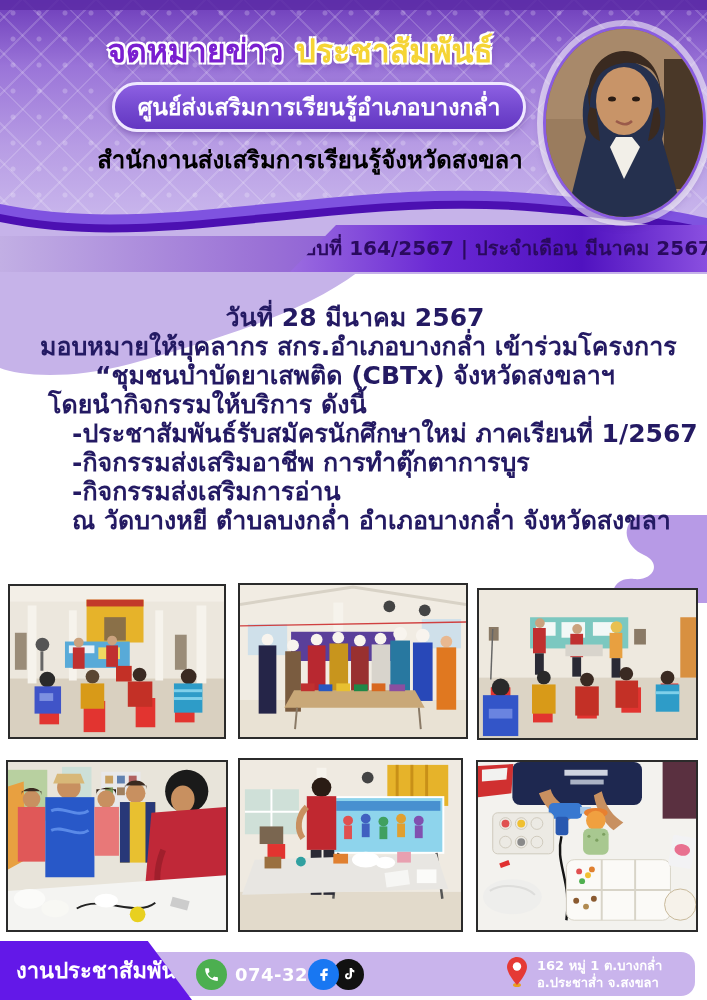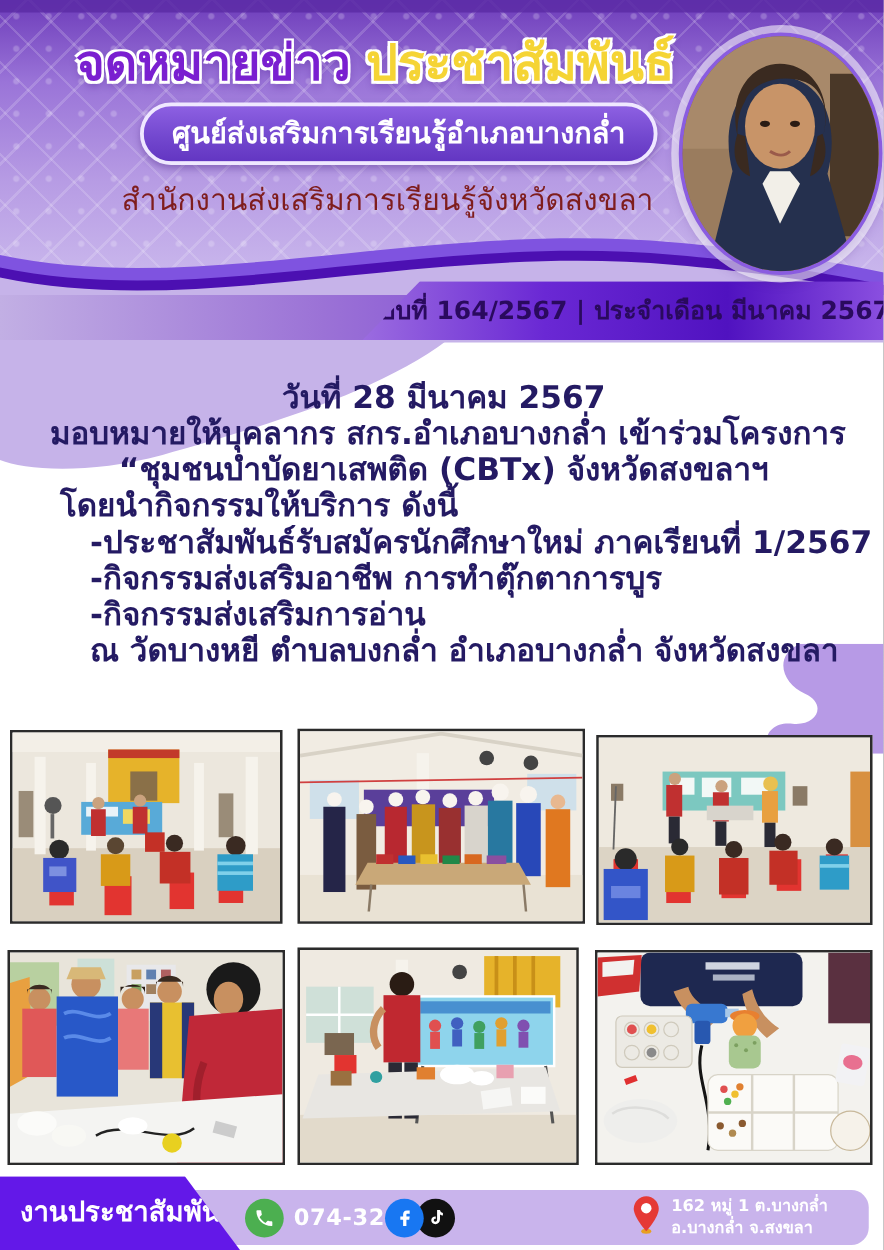--- a/index.html
+++ b/index.html
@@ -14,34 +14,34 @@
     background:
       radial-gradient(circle, rgba(255,255,255,.22) 2px, transparent 3px),
       repeating-linear-gradient(45deg, rgba(255,255,255,.16) 0 2px, transparent 2px 26px),
       repeating-linear-gradient(-45deg, rgba(255,255,255,.16) 0 2px, transparent 2px 26px),
       linear-gradient(180deg,#6d3cba 0%,#9a74d8 28%,#b79ce4 62%,#cdbcee 100%);
     background-size:26px 26px,auto,auto,auto;
   }
   .header-topstrip{position:absolute;left:0;top:0;width:707px;height:10px;background:#5c2ba6;opacity:.85;}
   .main-title{
     position:absolute;left:20px;top:20px;width:560px;height:62px;
-    text-align:center;font-size:40px;font-weight:800;line-height:62px;white-space:nowrap;
+    text-align:center;font-size:32px;font-weight:800;line-height:62px;white-space:nowrap;
   }
   .title-main{color:#7a1fd0;text-shadow:-2px -2px 0 #fff,2px -2px 0 #fff,-2px 2px 0 #fff,2px 2px 0 #fff,0 4px 7px rgba(70,20,140,.45);}
   .title-accent{color:#f5d435;margin-left:12px;text-shadow:-2px -2px 0 #fff,2px -2px 0 #fff,-2px 2px 0 #fff,2px 2px 0 #fff,0 4px 7px rgba(70,20,140,.45);}
   .org-pill{
     position:absolute;left:112px;top:82px;width:414px;height:50px;border-radius:28px;
     background:linear-gradient(180deg,#8d60e2 0%,#7348cf 55%,#6336c2 100%);
     border:3px solid #efe8ff;box-sizing:border-box;
     color:#ffffff;font-size:23px;font-weight:700;text-align:center;line-height:44px;white-space:nowrap;
     box-shadow:0 3px 6px rgba(60,20,120,.35);
   }
   .org-line{
     position:absolute;left:30px;top:140px;width:560px;
-    text-align:center;color:#7f1d1d;font-size:24px;font-weight:400;white-space:nowrap;
+    text-align:center;color:#000000;font-size:24px;font-weight:700;white-space:nowrap;
   }
   .portrait{
     position:absolute;left:543px;top:26px;width:157px;height:188px;border-radius:50%;
     border:3px solid #8a5ce0;box-shadow:0 0 0 6px rgba(255,255,255,.55),0 4px 10px rgba(60,20,120,.4);
     overflow:hidden;background:#8a6c50;z-index:6;
   }
   .wave-svg{position:absolute;left:0;top:168px;width:707px;height:84px;z-index:2;}
   .lavender-strip{position:absolute;left:0;top:248px;width:707px;height:26px;background:#c6b3e9;z-index:2;}
   
   .ribbon-left{
@@ -456,17 +456,17 @@
   <div class="f-item addr-group">
     <span>
       <svg width="24" height="32" viewBox="0 0 24 32">
           <ellipse cx="12" cy="29" rx="4" ry="2" fill="#e8a020"></ellipse>
           <path fill="#e53935" d="M12 1C6.5 1 2 5.5 2 11c0 7 10 18 10 18s10-11 10-18c0-5.5-4.5-10-10-10z"></path>
           <circle cx="12" cy="10.5" r="4.2" fill="#ffffff"></circle>
         </svg>
     </span>
     <span class="addr-lines">
       <div>162 หมู่ 1 ต.บางกล่ำ</div>
-      <div>อ.บางกล่ำ จ.สงขลา</div>
+      <div>อ.ประชาส่ำ จ.สงขลา</div>
     </span>
   </div>
 
 </div>
 
 </body></html>

